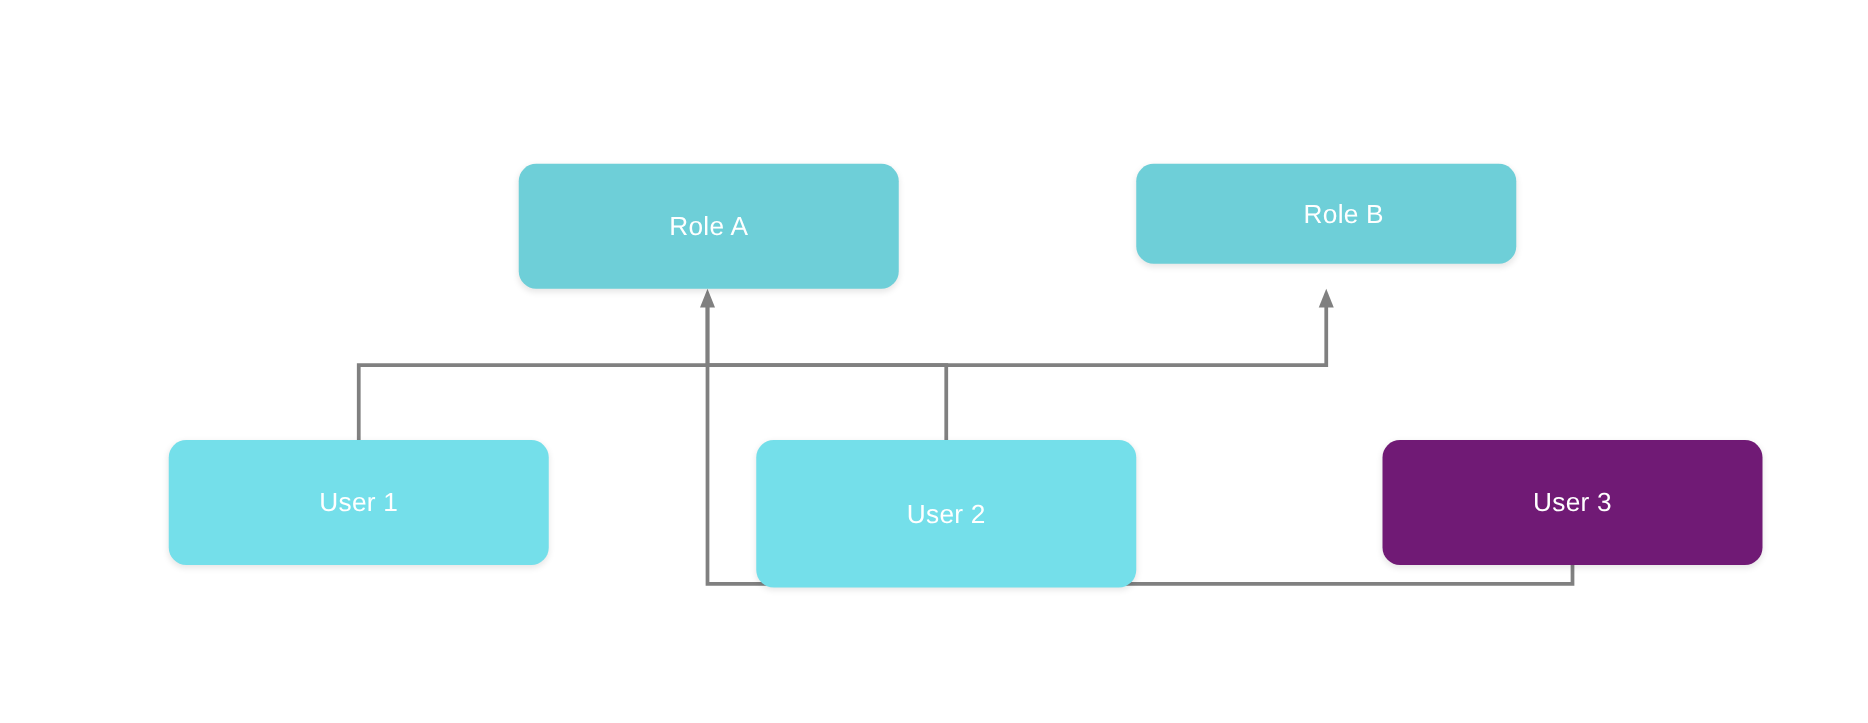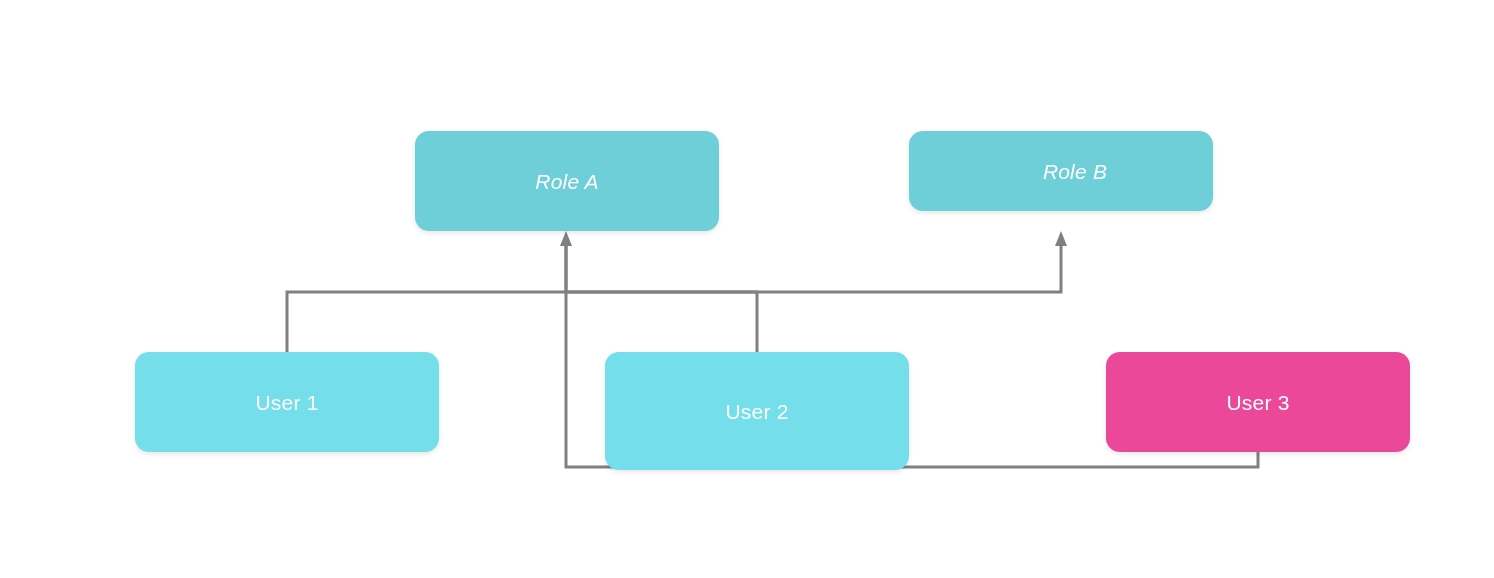--- a/index.html
+++ b/index.html
@@ -37,21 +37,20 @@
     font-size: 21px;
     font-weight: 400;
     letter-spacing: 0.2px;
     line-height: 1;
     text-align: center;
     box-shadow: 0 2px 5px rgba(0,0,0,0.10);
     user-select: none;
   }
   .node-role {
     background: #6ECFD8;
-    font-style: italic;
   }
   .node-user {
     background: #74DFEA;
   }
   .node-label {
     pointer-events: none;
   }
 </style>
 </head>
 <body>
@@ -79,17 +78,17 @@
   </div>
 
   <div class="node node-user" style="left: 135px; top: 352px; width: 304px; height: 100px; background: rgb(116, 223, 234); color: rgb(255, 255, 255);">
     <span class="node-label">User 1</span>
   </div>
 
   <div class="node node-user" style="left: 605px; top: 352px; width: 304px; height: 118px; background: rgb(116, 223, 234); color: rgb(255, 255, 255);">
     <span class="node-label">User 2</span>
   </div>
 
-  <div class="node node-user" style="left: 1106px; top: 352px; width: 304px; height: 100px; background: #ec4899; color: rgb(255, 255, 255);">
+  <div class="node node-user" style="left: 1106px; top: 352px; width: 304px; height: 100px; background: #701a75; color: rgb(255, 255, 255);">
     <span class="node-label">User 3</span>
   </div>
 
 </div>
 
 </body></html>

